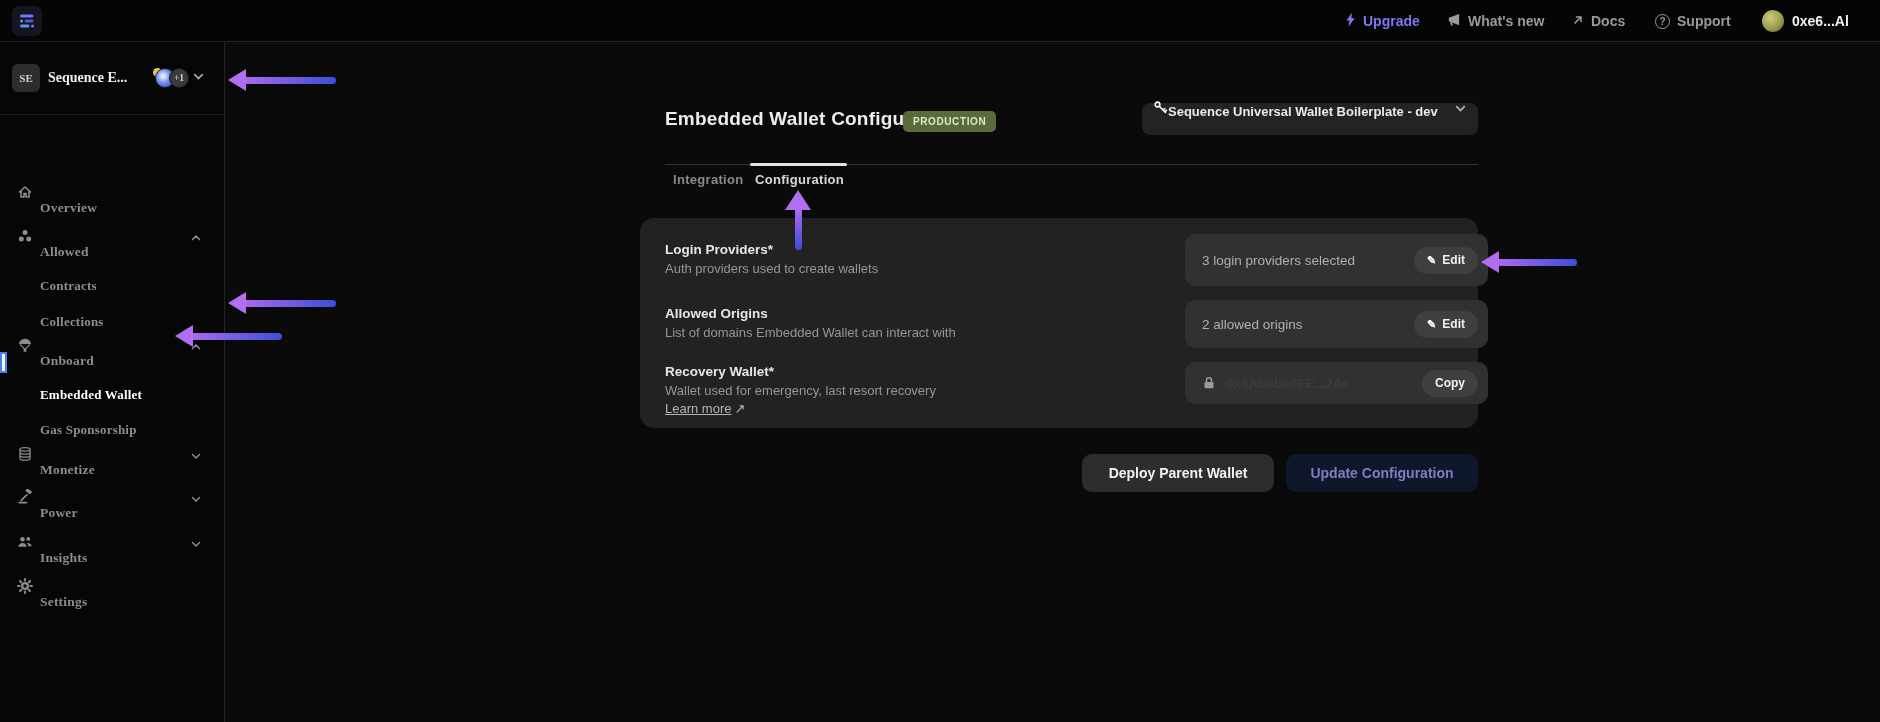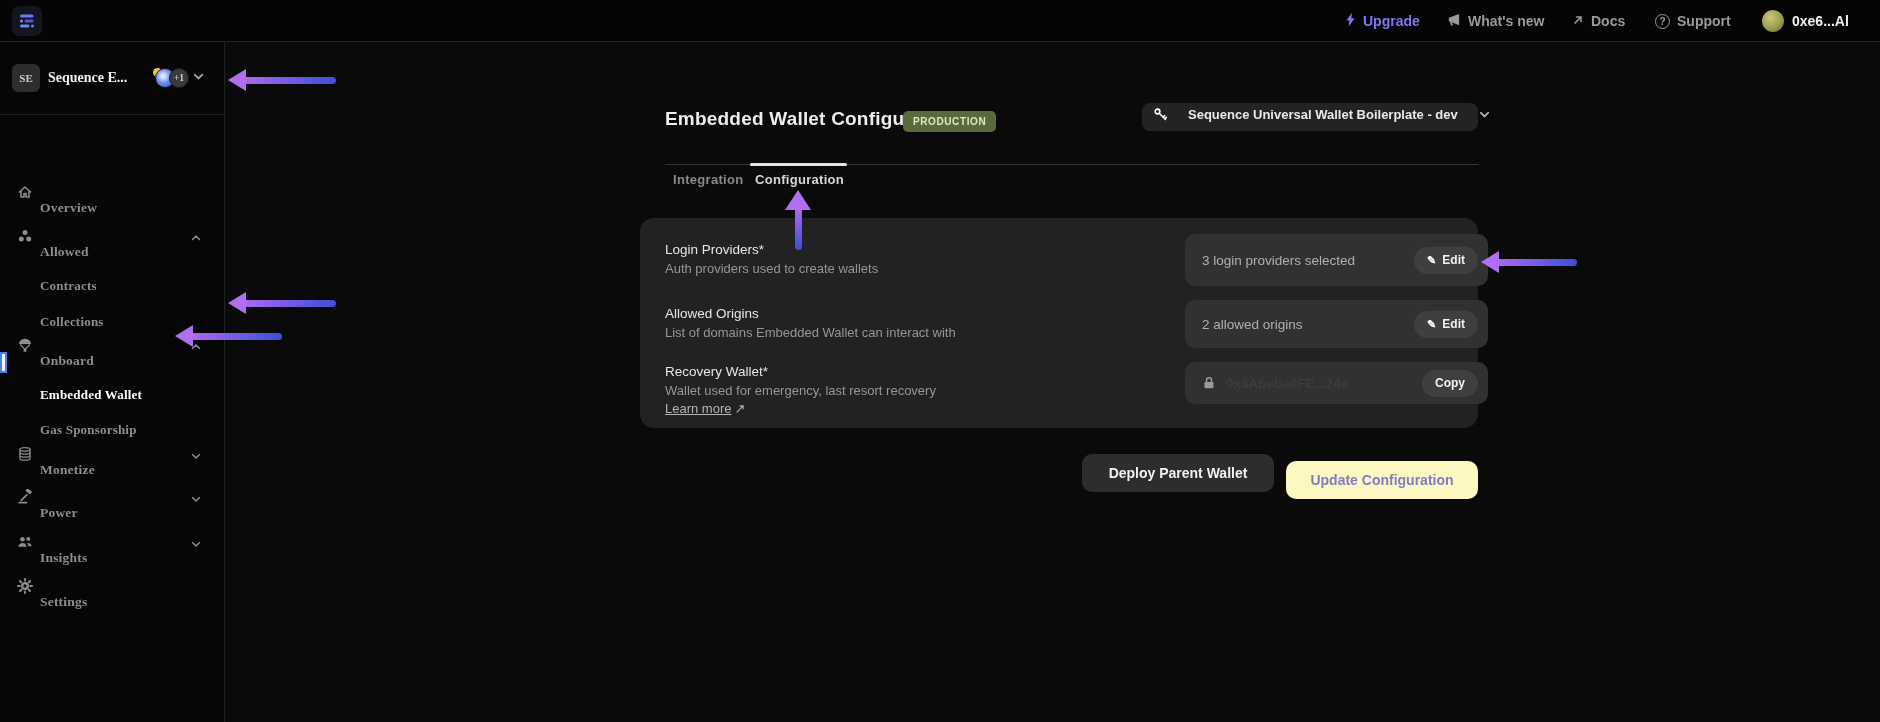--- a/index.html
+++ b/index.html
@@ -37,48 +37,48 @@
   .nav-active .nav-label { color:#ffffff; }
   .nav-chevron { position:absolute; left:190px; top:9px; }
 
   .edge-artifact { position:absolute; left:0px; top:352px; width:7px; height:21px; background:#f5f7ff; border:2px solid #4a7df0; z-index:9; }
 
   
   .page-title { position:absolute; left:665px; top:108px; font-size:19px; font-weight:700; color:#ededed; letter-spacing:.2px; }
   .env-badge { position:absolute; left:903px; top:111px; height:21px; padding:0 10px; background:#5a6a3b; border-radius:5px;
                display:flex; align-items:center; font-size:10px; font-weight:700; color:#dde7c9; letter-spacing:.6px; }
   .wallet-select { position:absolute; left:1142px; top:103px; width:336px; height:28px; background:#232323; border-radius:8px;
-                   display:flex; align-items:flex-start; gap:20px; padding:4px 11px; cursor:pointer; }
+                   display:flex; align-items:flex-end; gap:0; padding:16px 11px; cursor:pointer; }
   .wallet-select-label { color:#e9e9e9; font-size:13px; font-weight:700; white-space:nowrap; flex:1; }
 
   .tab-divider { position:absolute; left:665px; top:164px; width:813px; height:1px; background:#333; }
   .tab-indicator { position:absolute; left:750px; top:163px; width:97px; height:2.5px; background:#e3e3e3; border-radius:2px; }
   .tab { position:absolute; top:172px; font-size:13px; font-weight:700; color:#8a8a8a; letter-spacing:.3px; cursor:pointer; }
   .tab-active { color:#d8d8d8; }
   .tab-integration { left:673px; }
   .tab-configuration { left:755px; }
 
   .config-card { position:absolute; left:640px; top:218px; width:838px; height:210px; background:#222222; border-radius:14px; }
   .cfg-row { position:absolute; left:25px; width:788px; }
-  .cfg-label { font-size:13.5px; font-weight:400; color:#e6e6e6; margin-bottom:4px; }
+  .cfg-label { font-size:13.5px; font-weight:700; color:#e6e6e6; margin-bottom:4px; }
   .cfg-desc { font-size:13px; color:#969696; }
   .cfg-link { display:inline-block; margin-top:3px; font-size:13px; color:#b5b5b5; text-decoration:underline; cursor:pointer; }
   .cfg-link .ext { text-decoration:none; display:inline-block; margin-left:3px; }
   .value-box { position:absolute; left:520px; top:0; width:303px; background:#313131; border-radius:10px;
                display:flex; align-items:center; padding:0 10px 0 17px; }
   .value-text { flex:1; font-size:13.5px; color:#b0b0b0; white-space:nowrap; overflow:hidden; }
   .value-dim { color:#3c3c3c; font-weight:700; }
   .pill-btn { height:27px; padding:0 13px; background:#3f3f3f; border:none; border-radius:14px; display:flex; align-items:center; gap:6px;
               font-family:inherit; font-size:12px; font-weight:700; color:#f2f2f2; cursor:pointer; }
   .pencil { font-size:11px; color:#fff; }
   .lock-wrap { margin-right:10px; display:flex; align-items:center; }
 
   .btn { position:absolute; top:454px; height:38px; border:none; border-radius:10px; font-family:inherit; font-size:14px; font-weight:700; cursor:pointer; }
   .btn-deploy { left:1082px; width:192px; background:#2d2d2d; color:#f2f2f2; }
-  .btn-update { left:1286px; width:192px; background:#fef9c3; color:#837cc2;margin-top:7px; }
+  .btn-update { left:1286px; width:192px; background:#0f172a; color:#837cc2; }
 
   
   .arrow-h { position:absolute; display:flex; align-items:center; z-index:20; pointer-events:none; }
   .arrow-h .head { width:0; height:0; border-top:11px solid transparent; border-bottom:11px solid transparent; border-right:18px solid #b06ef0; }
   .arrow-h .bar { height:7px; background:linear-gradient(90deg,#a968ee,#3b4fd8); border-radius:0 4px 4px 0; }
   .arrow-v { position:absolute; display:flex; flex-direction:column; align-items:center; z-index:20; pointer-events:none; }
   .arrow-v .head { width:0; height:0; border-left:13px solid transparent; border-right:13px solid transparent; border-bottom:20px solid #b06ef0; }
   .arrow-v .bar { width:7px; background:linear-gradient(180deg,#a968ee,#3b4fd8); border-radius:0 0 4px 4px; }
 </style>
 </head>

